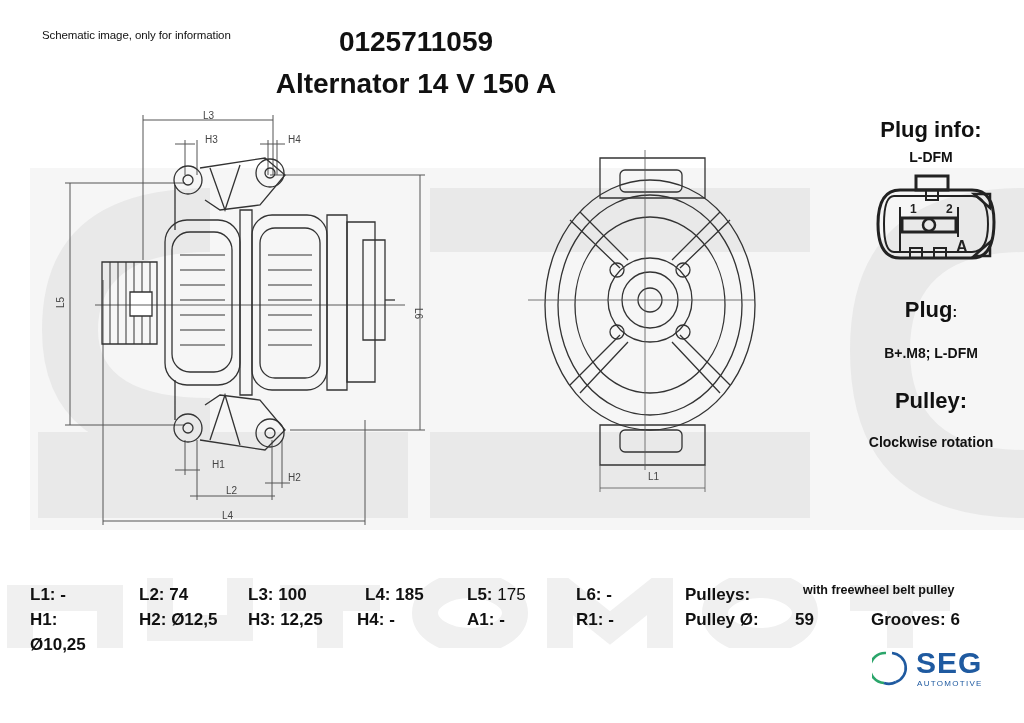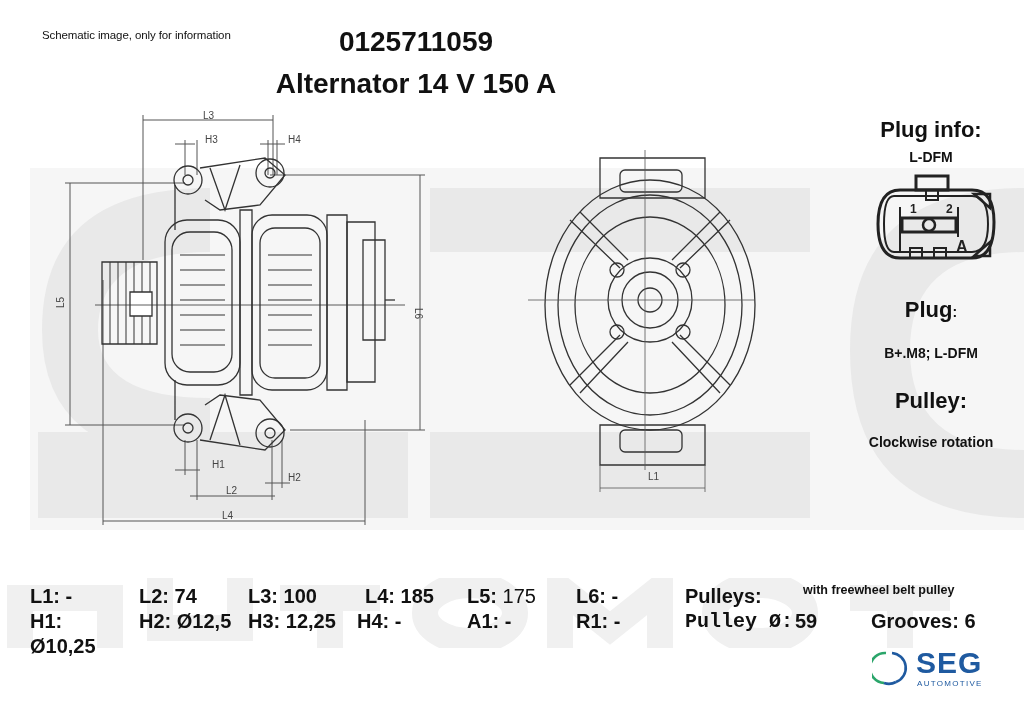--- a/index.html
+++ b/index.html
@@ -10,21 +10,21 @@
     color:#111;
   }
   .abs { position:absolute; }
   .wm { position:absolute; background:#efefef; }
   .note { left:42px; top:29px; font-size:11.5px; color:#111; letter-spacing:-0.1px; }
   .title { left:0; width:832px; text-align:center; font-weight:bold; color:#111; }
   .t1 { top:26px; font-size:28px; }
   .t2 { top:68px; font-size:28px; }
   .side-h { font-weight:bold; font-size:22px; text-align:center; width:170px; left:846px; }
   .side-v { font-weight:bold; font-size:14px; text-align:center; width:170px; left:846px; }
-  .spec { font-size:20px; font-weight:bold; color:#111; white-space:nowrap; }
+  .spec { font-size:17px; font-weight:bold; color:#111; white-space:nowrap; }
   .spec .lt { font-weight:normal; }
   svg line, svg path, svg circle, svg rect, svg ellipse, svg polyline { vector-effect:non-scaling-stroke; }
   .logo-text { font-weight:bold; color:#1f5aa0; }
 </style>
 </head>
 <body>
 
 <div class="wm" style="left:30px; top:168px; width:1000px; height:362px; background:#f6f6f6;"></div>
 <svg class="abs" style="left:0; top:160px;" width="1024" height="380" viewBox="0 0 1024 380">
 
@@ -226,21 +226,21 @@
 <div class="abs spec" style="left:30px; top:610px;">H1:</div>
 <div class="abs spec" style="left:30px; top:635px;">Ø10,25</div>
 <div class="abs spec" style="left:139px; top:610px;"><span>H2:</span> <span>Ø12,5</span></div>
 <div class="abs spec" style="left:248px; top:610px;"><span>H3:</span> <span>12,25</span></div>
 <div class="abs spec" style="left:357px; top:610px;"><span>H4:</span> <span>-</span></div>
 <div class="abs spec" style="left:467px; top:610px;"><span>A1:</span> <span>-</span></div>
 <div class="abs spec" style="left:576px; top:610px;"><span>R1:</span> <span>-</span></div>
 
 <div class="abs spec" style="left:685px; top:585px;">Pulleys:</div>
 <div class="abs spec" style="left:795px; top:583px; font-size:12.5px;margin-left:8px;">with freewheel belt pulley</div>
-<div class="abs spec" style="left:685px; top:610px;font-family:Liberation Mono, monospace;">Pulley Ø:</div>
+<div class="abs spec" style="left:685px; top:610px;">Pulley Ø:</div>
 <div class="abs spec" style="left:795px; top:610px;text-align:right;">59</div>
 <div class="abs spec" style="left:871px; top:610px;"><span>Grooves:</span> <span>6</span></div>
 
 <div class="abs" style="left:872px; top:648px; width:130px; height:44px;">
   <svg class="abs" style="left:0; top:2px;" width="36" height="36" viewBox="0 0 36 36">
     <path d="M14 3 A15 15 0 0 0 12 33" stroke="#2aa56a" stroke-width="2.6" fill="none"></path>
     <path d="M20 3 A15 15 0 0 1 24 32" stroke="#1f5aa0" stroke-width="2.6" fill="none"></path>
     <path d="M12 33 A15 15 0 0 0 24 32" stroke="#1f5aa0" stroke-width="2.6" fill="none"></path>
   </svg>
   <div class="abs logo-text" style="left:44px; top:-2px; font-size:30px; letter-spacing:1px;">SEG</div>

